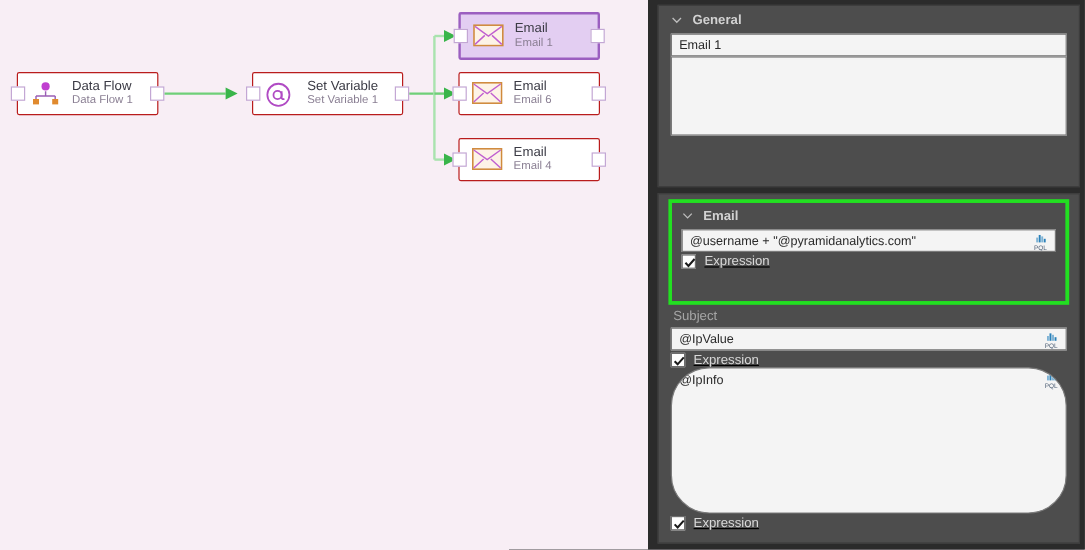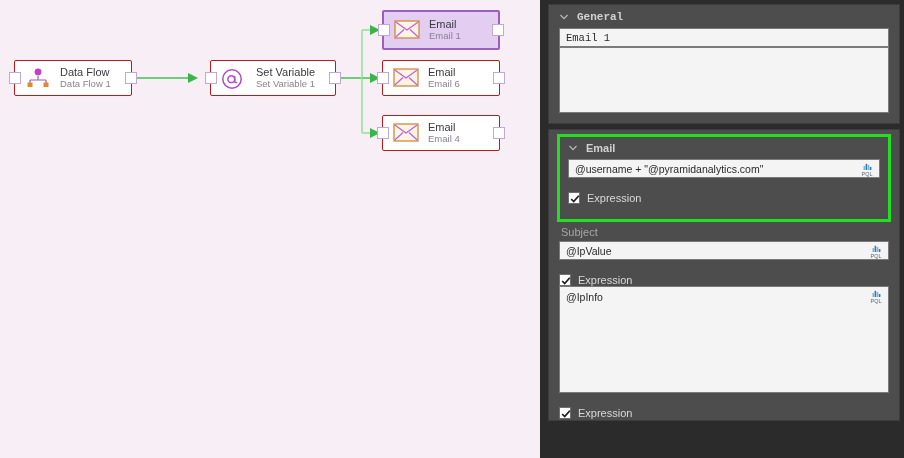--- a/index.html
+++ b/index.html
@@ -78,27 +78,27 @@
   }
   .inp{
     position:relative;box-sizing:border-box;
     background:#f4f4f4;border:1px solid #7a7a7a;
     height:19px;display:flex;align-items:center;
     padding:0 24px 0 6px;
     font-size:10.5px;color:#2a2a2a;
     white-space:nowrap;overflow:hidden;
   }
   .inp.area{height:66px;align-items:flex-start;padding-top:4px;}
-  .inp.area.tall{height:107px;}
+  .inp.area.tall{height:122px;border-radius:32px;}
   .inp.blank{padding-right:6px;}
   .pql{
     position:absolute;right:4px;top:2px;width:16px;height:16px;
   }
   .chk-row{
-    display:flex;align-items:center;gap:7px;margin-top:14px;
+    display:flex;align-items:center;gap:7px;margin-top:2px;text-decoration:underline;
   }
   .chk{
     width:12px;height:12px;box-sizing:border-box;
     background:#ffffff;border:1px solid #6e6e6e;
     position:relative;flex:0 0 auto;
   }
   .chk svg{position:absolute;left:1px;top:1px;}
   .chk-lbl{font-size:11px;color:#d9d9d9;}
 </style>
 </head>
@@ -205,21 +205,21 @@
       <span class="node-text">
         <div class="node-title">Email</div>
         <div class="node-sub">Email 4</div>
       </span>
     </div>
 
   </div>
 
   <div id="panel">
 
-    <div class="section" style="height:120px;font-family:Liberation Mono, monospace;">
+    <div class="section" style="height:152px;">
       <div class="sec-head">
         <svg class="chev" viewBox="0 0 10 10">
           <path d="M1.5 3 L5 6.6 L8.5 3" fill="none" stroke="#bdbdbd" stroke-width="1.1"></path>
         </svg>
         <span>General</span>
       </div>
 
       <div class="inp blank">
         <span>Email 1</span>
       </div>

